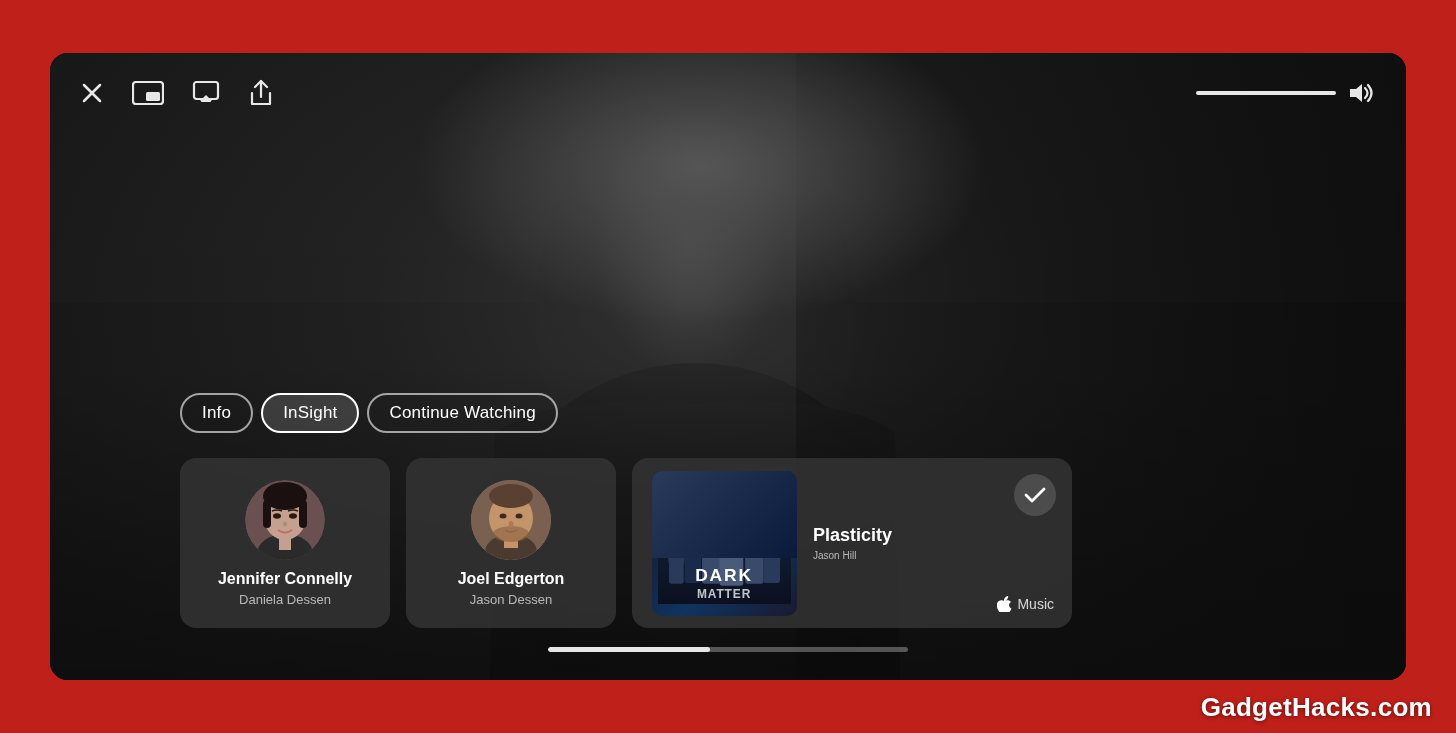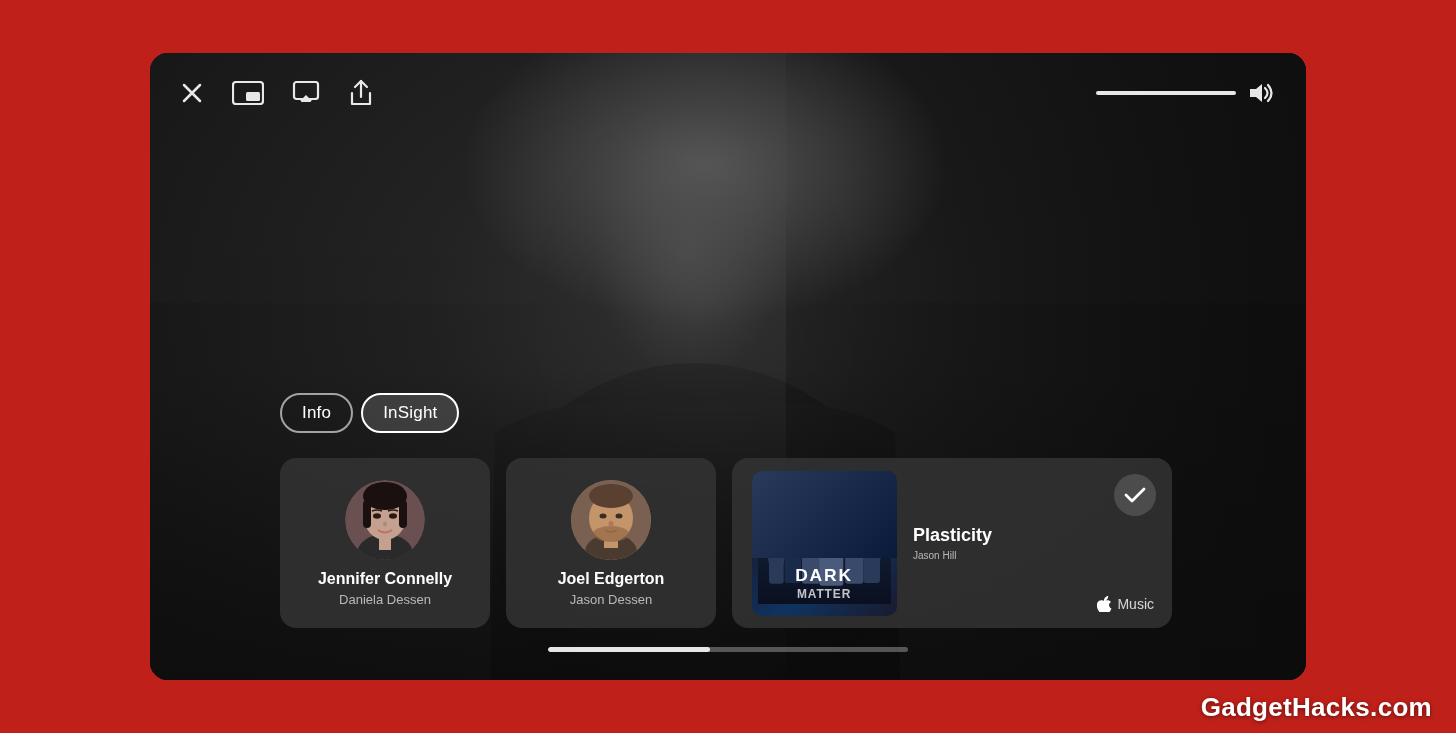--- a/index.html
+++ b/index.html
@@ -7,21 +7,21 @@
       width: 1456px;
       height: 733px;
       background: #c0201a;
       display: flex;
       align-items: center;
       justify-content: center;
       font-family: -apple-system, BlinkMacSystemFont, 'SF Pro Display', 'Helvetica Neue', Arial, sans-serif;
       overflow: hidden;
     }
     .outer-frame {
-      width: 1156px;
+      width: 1356px;
       height: 627px;
       background: #701a75;
       border-radius: 18px;
       overflow: hidden;
       position: relative;
     }
     .video-bg {
       position: absolute;
       top: 0; left: 0; right: 0; bottom: 0;
       background: linear-gradient(135deg, #2a2a2a 0%, #1a1a1a 30%, #3a3a3a 60%, #1a1a1a 100%);
@@ -328,20 +328,21 @@
             <path d="M22 5 Q29 13 22 21" stroke="white" stroke-width="2.2" fill="none" stroke-linecap="round"></path>
           </svg>
         </div>
       </div>
     </div>
   </div>
 
   <div class="tabs-area">
     <button class="tab-btn">Info</button>
     <button class="tab-btn active">InSight</button>
+    <button class="tab-btn">Continue Watching</button>
   </div>
 
   <div class="cards-area">
 
     <div class="person-card">
       <div class="person-avatar">
         <svg width="80" height="80" viewBox="0 0 80 80">
           <defs>
             <clipPath id="circle2">
                 <circle cx="40" cy="40" r="40"></circle>

